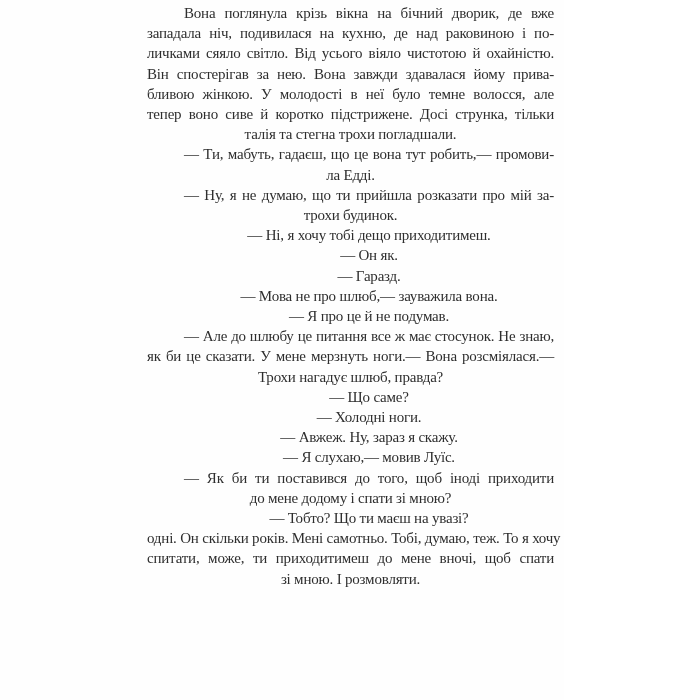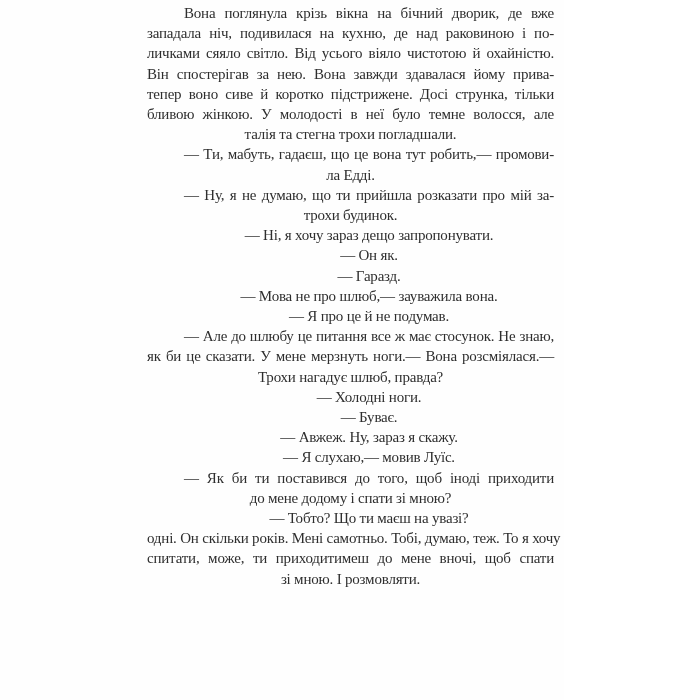--- a/index.html
+++ b/index.html
@@ -53,57 +53,57 @@
 </head>
 <body>
 
 <div class="book-page">
   <div class="text-block" id="text-block">
       <div class="para">
         <div class="line indent">Вона поглянула крізь вікна на бічний дворик, де вже</div>
         <div class="line">западала ніч, подивилася на кухню, де над раковиною і по-</div>
         <div class="line">личками сяяло світло. Від усього віяло чистотою й охайністю.</div>
         <div class="line">Він спостерігав за нею. Вона завжди здавалася йому прива-</div>
+        <div class="line">бливою жінкою. У молодості в неї було темне волосся, але</div>
         <div class="line">тепер воно сиве й коротко підстрижене. Досі струнка, тільки</div>
-        <div class="line">бливою жінкою. У молодості в неї було темне волосся, але</div>
         <div class="line last">талія та стегна трохи погладшали.</div>
       </div>
       <div class="para">
         <div class="line indent">— Ти, мабуть, гадаєш, що це вона тут робить,— промови-</div>
         <div class="line last">ла Едді.</div>
       </div>
       <div class="para">
         <div class="line indent">— Ну, я не думаю, що ти прийшла розказати про мій за-</div>
         <div class="line last">трохи будинок.</div>
       </div>
       <div class="para">
-        <div class="line indent last">— Ні, я хочу зараз дещо запропонувати.</div>
+        <div class="line indent last">— Ні, я хочу тобі дещо приходитимеш.</div>
       </div>
       <div class="para">
         <div class="line indent last">— Он як.</div>
       </div>
       <div class="para">
         <div class="line indent last">— Гаразд.</div>
       </div>
       <div class="para">
         <div class="line indent last">— Мова не про шлюб,— зауважила вона.</div>
       </div>
       <div class="para">
         <div class="line indent last">— Я про це й не подумав.</div>
       </div>
       <div class="para">
         <div class="line indent">— Але до шлюбу це питання все ж має стосунок. Не знаю,</div>
         <div class="line">як би це сказати. У мене мерзнуть ноги.— Вона розсміялася.—</div>
         <div class="line last">Трохи нагадує шлюб, правда?</div>
       </div>
       <div class="para">
-        <div class="line indent last">— Холодні ноги.</div>
+        <div class="line indent last">— Що саме?</div>
       </div>
       <div class="para">
-        <div class="line indent last">— Буває.</div>
+        <div class="line indent last">— Холодні ноги.</div>
       </div>
       <div class="para">
         <div class="line indent last">— Авжеж. Ну, зараз я скажу.</div>
       </div>
       <div class="para">
         <div class="line indent last">— Я слухаю,— мовив Луїс.</div>
       </div>
       <div class="para">
         <div class="line indent">— Як би ти поставився до того, щоб іноді приходити</div>
         <div class="line last">до мене додому і спати зі мною?</div>

